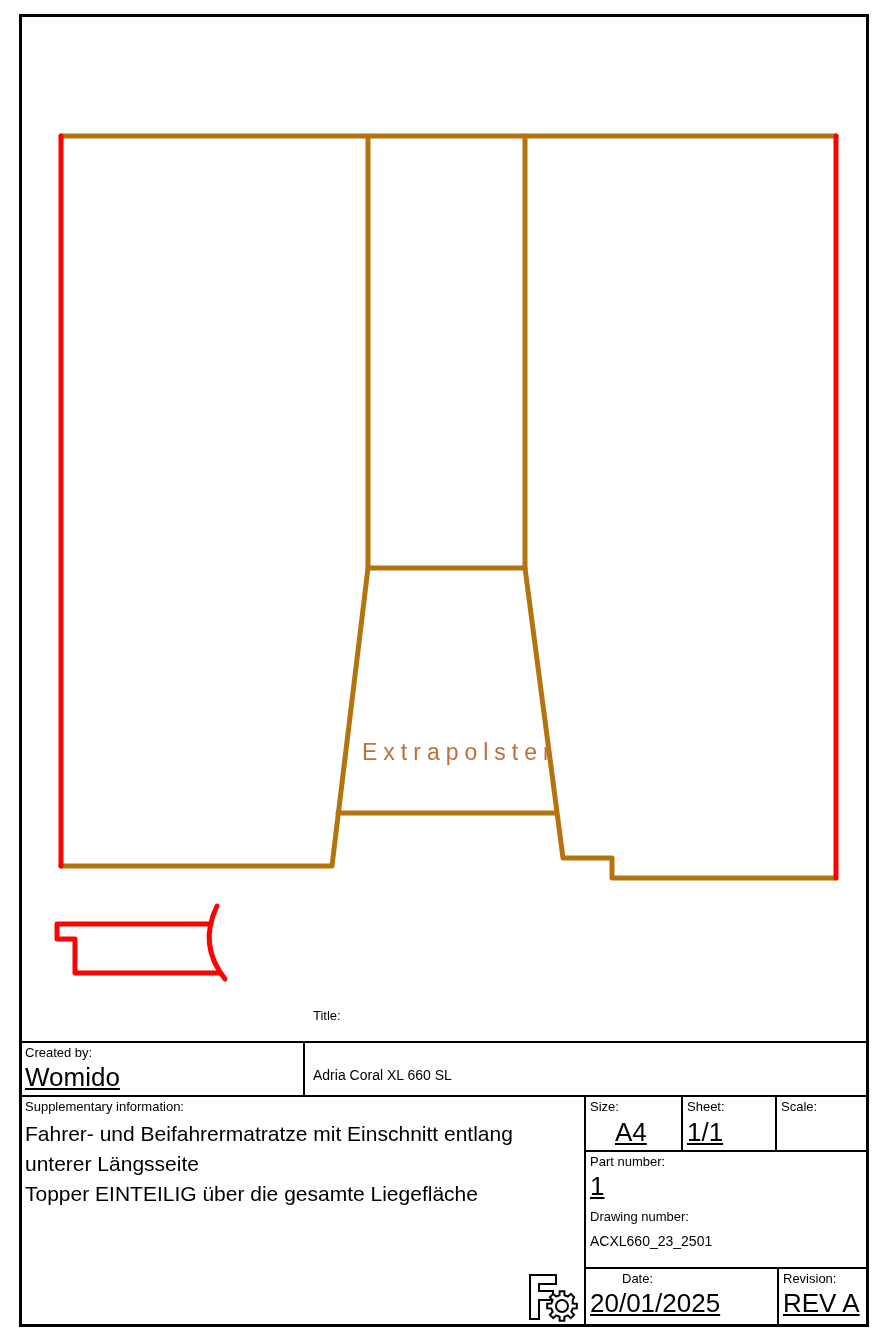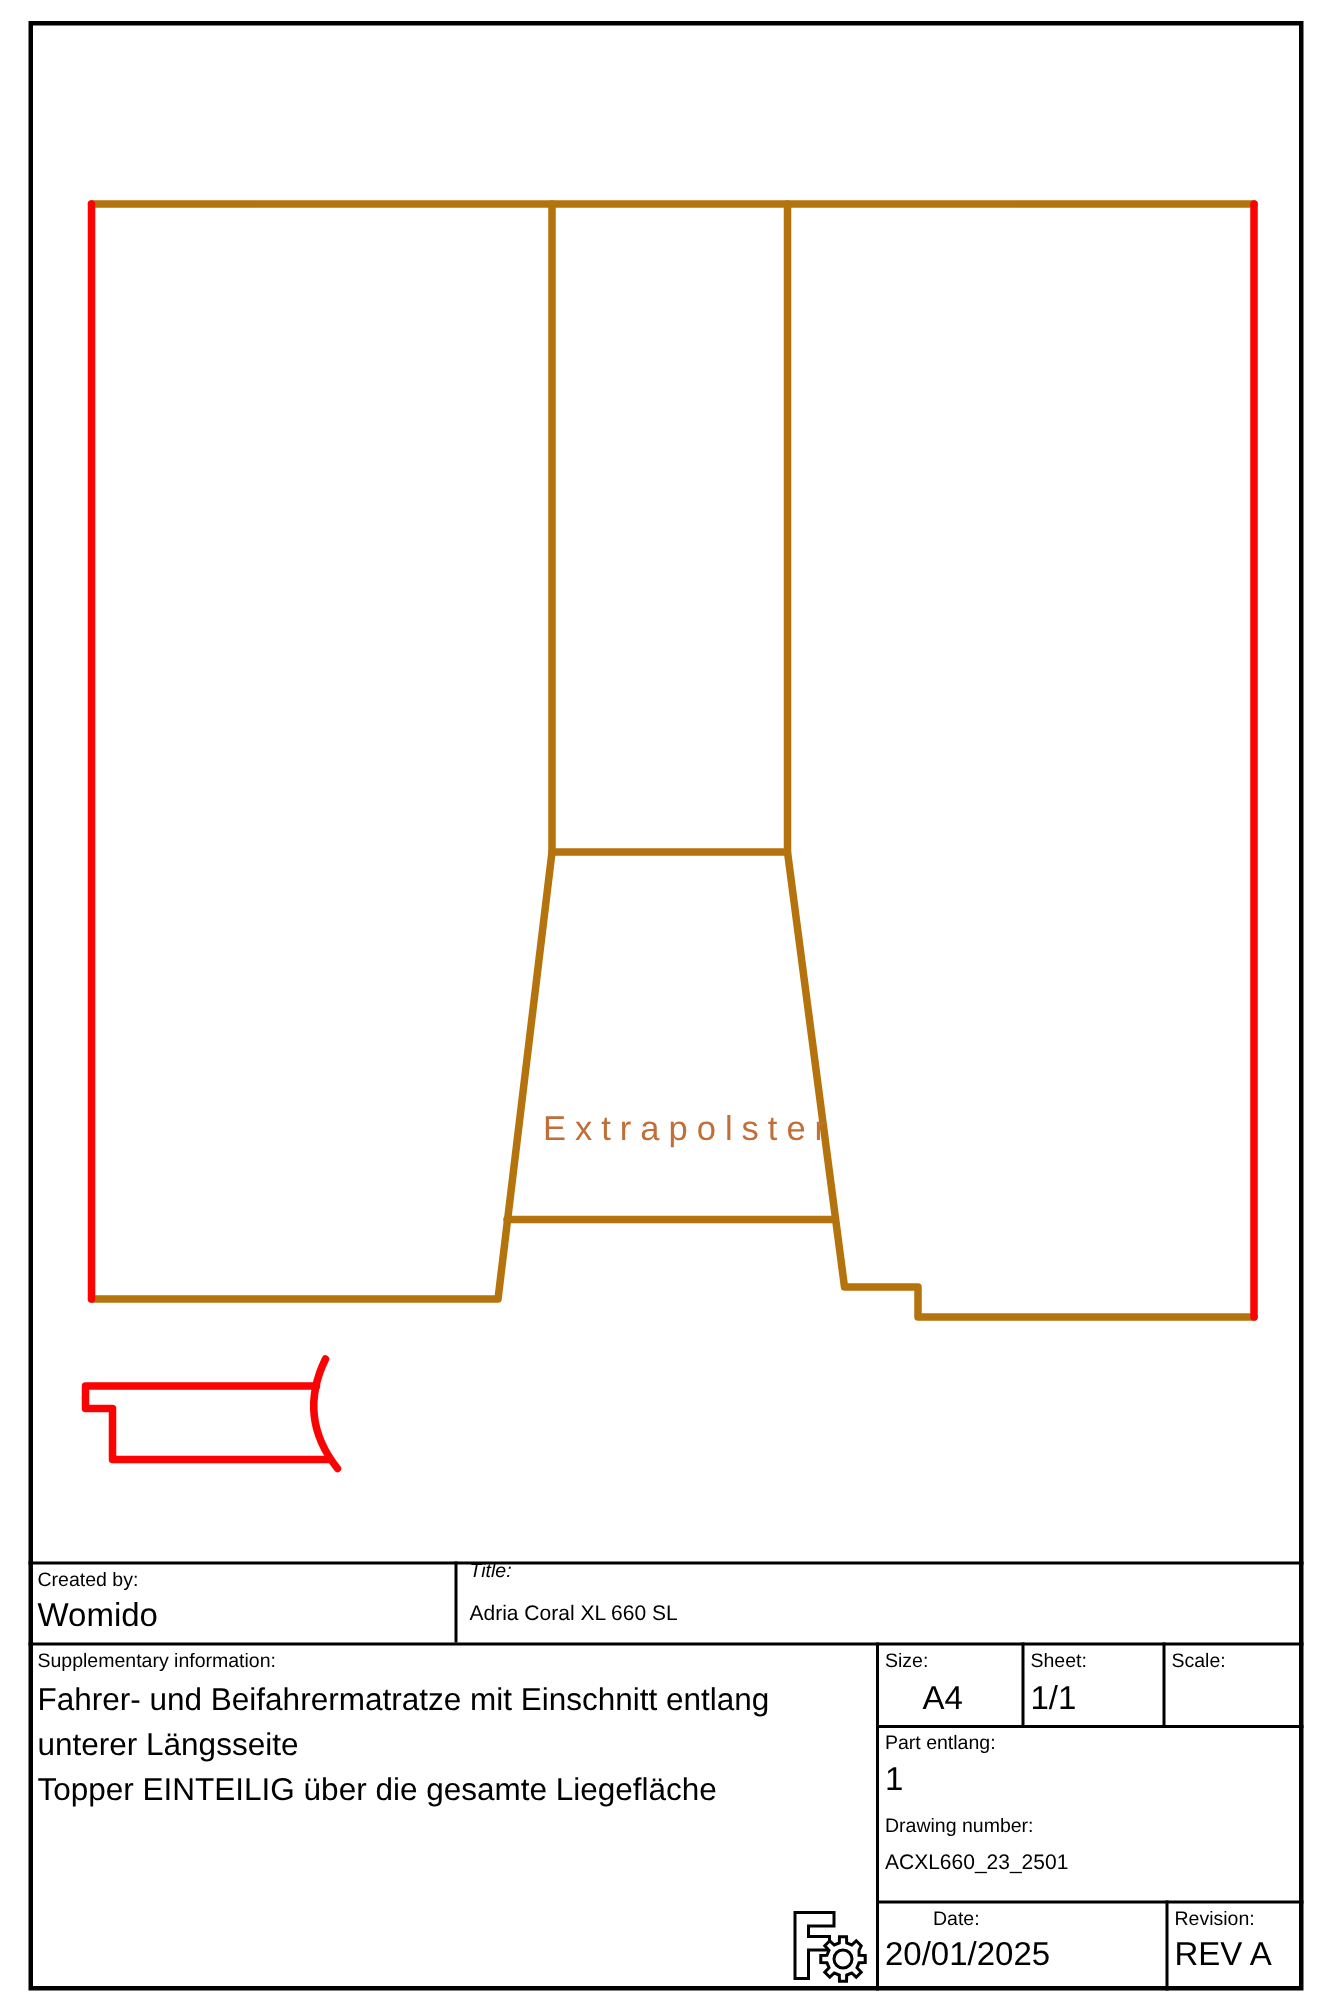--- a/index.html
+++ b/index.html
@@ -7,21 +7,21 @@
     width:879px; height:1343px; position:relative; overflow:hidden;
     font-family:"Liberation Sans", sans-serif; color:#000;
   }
   .page-border {
     position:absolute; left:19px; top:14px; width:850px; height:1313px;
     border:3px solid #000; box-sizing:border-box;
   }
   .hline { position:absolute; height:2px; background:#000; }
   .vline { position:absolute; width:2px; background:#000; }
   .lbl { position:absolute; font-size:13px; line-height:15px; white-space:nowrap; }
-  .val { position:absolute; font-size:22px; line-height:24px; white-space:nowrap; }
+  .val { position:absolute; font-size:26px; line-height:24px; white-space:nowrap;text-decoration:underline; }
   .val-lg { position:absolute; font-size:14px; line-height:25px; white-space:nowrap; }
   .supp-lines { position:absolute; font-size:21px; line-height:30px; white-space:nowrap; }
   svg { display:block; }
   .drawing-svg { position:absolute; left:0; top:0; }
   .logo-box { position:absolute; left:524px; top:1266px; width:60px; height:62px; }
 </style>
 </head>
 <body>
 
 <div class="page-border"></div>
@@ -52,40 +52,40 @@
 <div class="hline" style="left:584px; top:1267px; width:285px;"></div>
 <div class="vline" style="left:303px; top:1041px; height:54px;"></div>
 <div class="vline" style="left:584px; top:1095px; height:232px;"></div>
 <div class="vline" style="left:681px; top:1095px; height:55px;"></div>
 <div class="vline" style="left:775px; top:1095px; height:55px;"></div>
 <div class="vline" style="left:777px; top:1267px; height:60px;"></div>
 
 <div class="lbl" style="left:25px; top:1045px;">Created by:</div>
 <div class="val" style="left:25px; top:1065px;">Womido</div>
 
-<div class="lbl" style="left:313px; top:1039px;font-style:italic;">Title:</div>
+<div class="lbl" style="left:313px; top:1008px;">Title:</div>
 <div class="val-lg" style="left:313px; top:1063px;">Adria Coral XL 660 SL</div>
 
 <div class="lbl" style="left:25px; top:1099px;">Supplementary information:</div>
 <div class="supp-lines" style="left:25px; top:1119px;">
   <div>Fahrer- und Beifahrermatratze mit Einschnitt entlang</div>
   <div>unterer Längsseite</div>
   <div>Topper EINTEILIG über die gesamte Liegefläche</div>
 </div>
 
 <div class="lbl" style="left:590px; top:1099px;">Size:</div>
 <div class="val" style="left:590px; top:1120px;margin-left:25px;">A4</div>
 
 <div class="lbl" style="left:687px; top:1099px;">Sheet:</div>
 <div class="val" style="left:687px; top:1120px;">1/1</div>
 
 <div class="lbl" style="left:781px; top:1099px;">Scale:</div>
 <div class="val" style="left:781px; top:1120px;"></div>
 
-<div class="lbl" style="left:590px; top:1154px;">Part entlang:</div>
+<div class="lbl" style="left:590px; top:1154px;">Part number:</div>
 <div class="val" style="left:590px; top:1174px;">1</div>
 
 <div class="lbl" style="left:590px; top:1209px;">Drawing number:</div>
 <div class="val-lg" style="left:590px; top:1229px;">ACXL660_23_2501</div>
 
 <div class="lbl" style="left:590px; top:1271px;margin-left:32px;">Date:</div>
 <div class="val" style="left:590px; top:1291px;text-align:center;">20/01/2025</div>
 
 <div class="lbl" style="left:783px; top:1271px;">Revision:</div>
 <div class="val" style="left:783px; top:1291px;">REV A</div>

